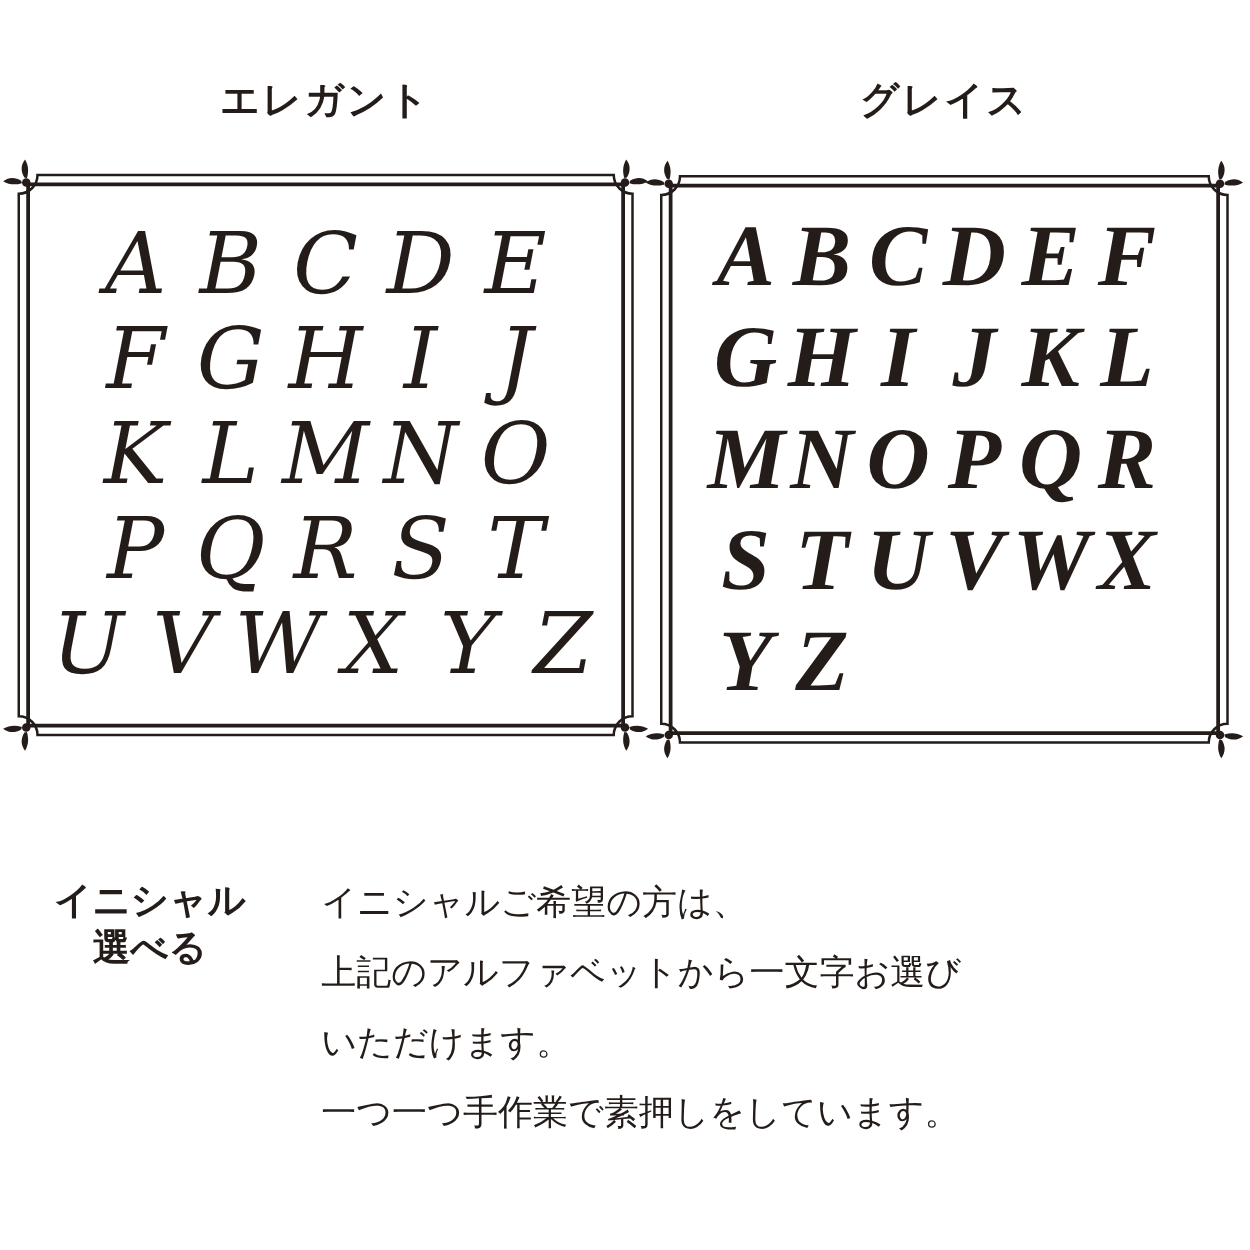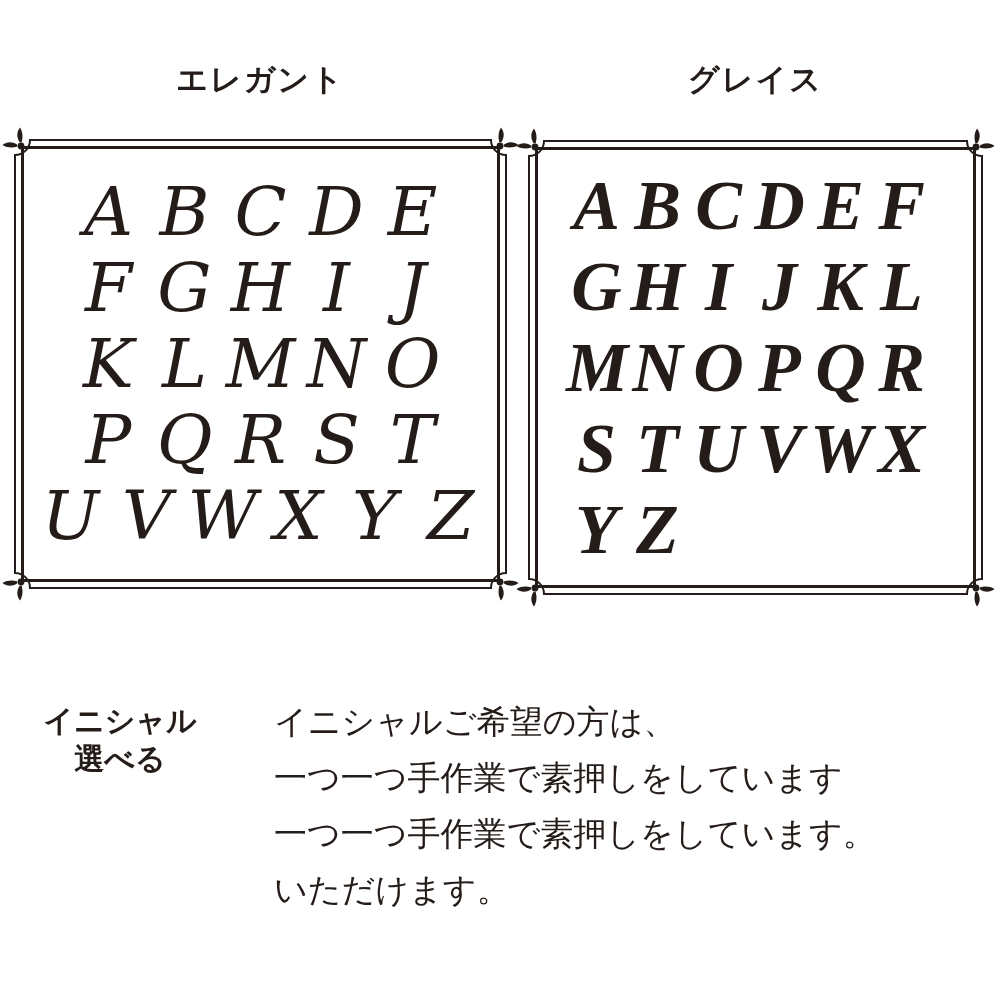--- a/index.html
+++ b/index.html
@@ -28,21 +28,21 @@
   .letter-row { display:flex; align-items:center; justify-content:center; }
   .l-left  .letter-row { height:76px; }
   .l-right .letter-row { height:81px; justify-content:flex-start; }
   .letter { display:inline-block; text-align:center; line-height:1; color:var(--ink); flex:0 0 auto; }
   .l-left  .letter { width:76px; font:italic 68px "DejaVu Serif", serif; }
   .l-right .letter { width:61px; font:italic bold 70px "Liberation Serif", serif; }
 
   .note-label { position:absolute; left:40px; top:702px; width:160px; text-align:center;
                 font-weight:bold; font-size:30px; line-height:38px; color:var(--ink); }
   .note-body  { position:absolute; left:257px; top:694px; width:730px; color:var(--ink); }
-  .note-line  { font-size:33px; line-height:56px; white-space:nowrap;margin-left:17px; }
+  .note-line  { font-size:28px; line-height:56px; white-space:nowrap; }
 </style>
 </head>
 <body>
 
 <div class="canvas">
 
   <div class="panel-title t-right">グレイス</div>
   <div class="panel-title t-left">エレガント</div>
 
   <div class="panel p-left">
@@ -175,18 +175,18 @@
       </div>
   </div>
 
   <div class="note-label">
     <div>イニシャル</div>
     <div>選べる</div>
   </div>
 
   <div class="note-body">
       <div class="note-line">イニシャルご希望の方は、</div>
-      <div class="note-line">一つ一つ手作業で素押しをしています</div>
+      <div class="note-line">上記のアルファベットから一文字お選び</div>
+      <div class="note-line">いただけます。</div>
       <div class="note-line">一つ一つ手作業で素押しをしています。</div>
-      <div class="note-line">いただけます。</div>
     </div>
 
 </div>
 
 </body></html>

